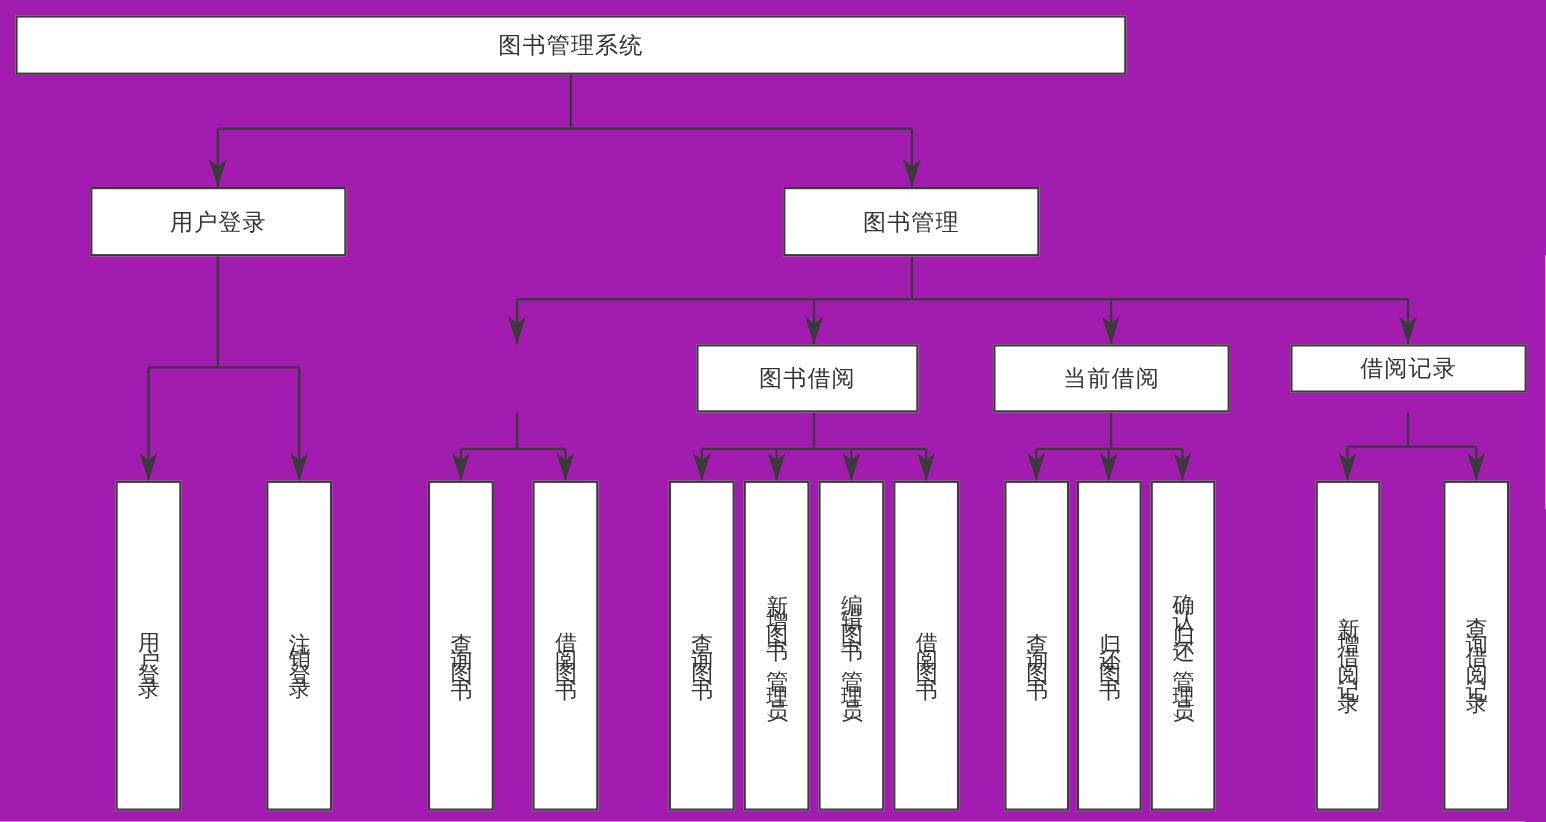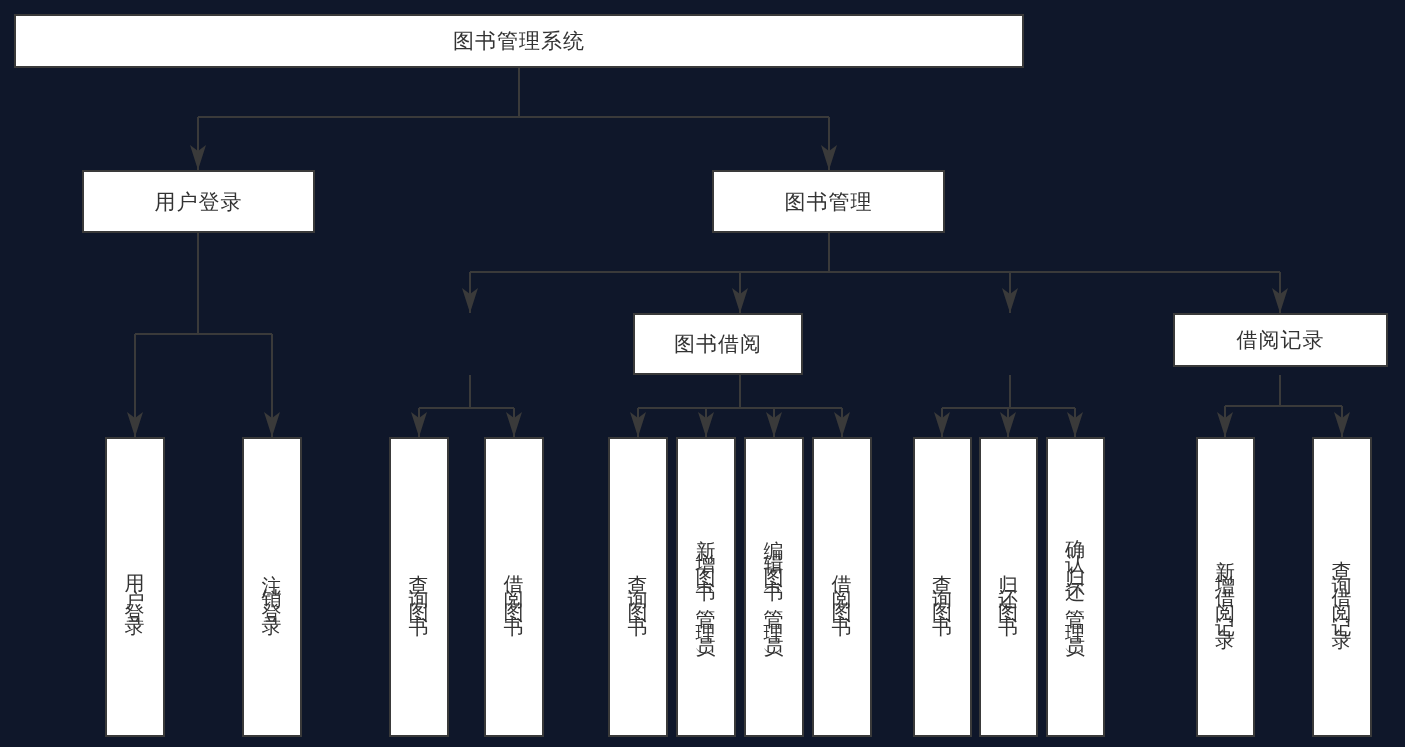--- a/index.html
+++ b/index.html
@@ -3,21 +3,21 @@
 <meta charset="utf-8">
 <style>
   * { box-sizing: border-box; }
   html, body { margin: 0; padding: 0; background: #ffffff; }
   body { font-family: "Liberation Sans", "DejaVu Sans", sans-serif; }
 
   .canvas {
     position: relative;
     width: 1405px;
     height: 747px;
-    background: #0f172a;
+    background: #a21caf;
     overflow: hidden;
     color: #333333;
   }
 
   svg.wires {
     position: absolute;
     left: 0; top: 0;
     width: 1405px; height: 747px;
     z-index: 1;
   }
@@ -112,24 +112,27 @@
     <span>图书管理系统</span>
   </div>
 
   <div class="node hnode" style="left:82px; top:170px; width:233px; height:63px;">
     <span>用户登录</span>
   </div>
   <div class="node hnode" style="left:712px; top:170px; width:233px; height:63px;">
     <span>图书管理</span>
   </div>
 
-  <div class="node hnode" style="left:633px; top:313px; width:170px; height:62px;">
+  <div class="node hnode" style="left:633px; top:313px; width:202px; height:62px;">
     <span>图书借阅</span>
   </div>
-  <div class="node hnode" style="left:1173px; top:313px; width:215px; height:54px;">
+  <div class="node hnode" style="left:903px; top:313px; width:215px; height:62px;">
+    <span>当前借阅</span>
+  </div>
+  <div class="node hnode" style="left:1173px; top:313px; width:215px; height:44px;">
     <span>借阅记录</span>
   </div>
 
   <div class="node vnode" style="left:105px; top:437px; width:60px; height:300px;">
     <span class="vtext">用户登录</span>
   </div>
   <div class="node vnode" style="left:242px; top:437px; width:60px; height:300px;">
     <span class="vtext">注销登录</span>
   </div>
 

